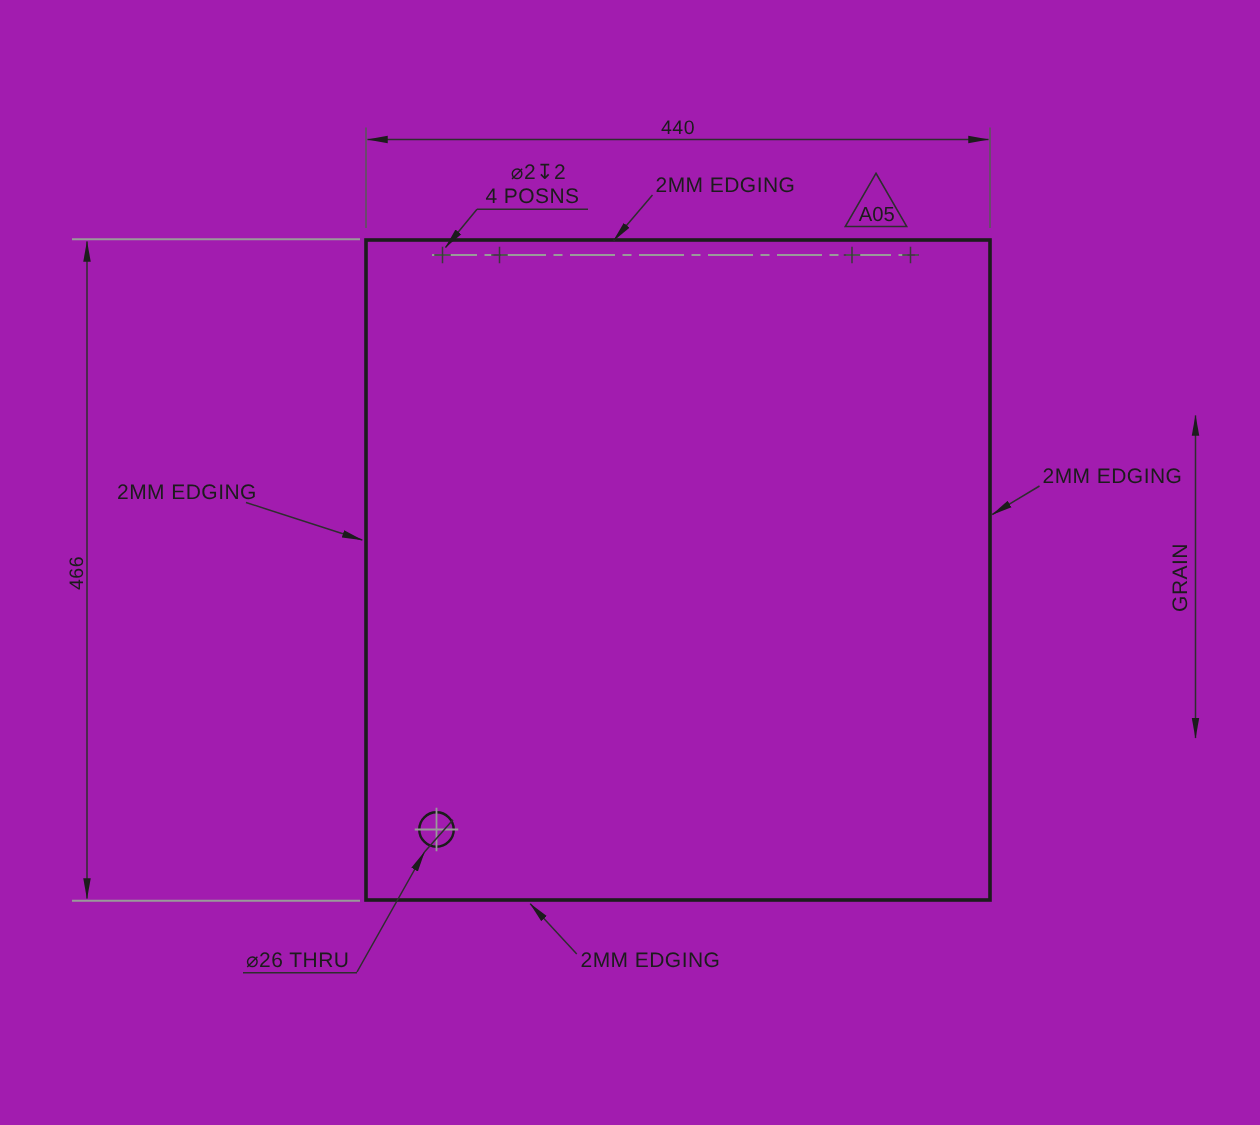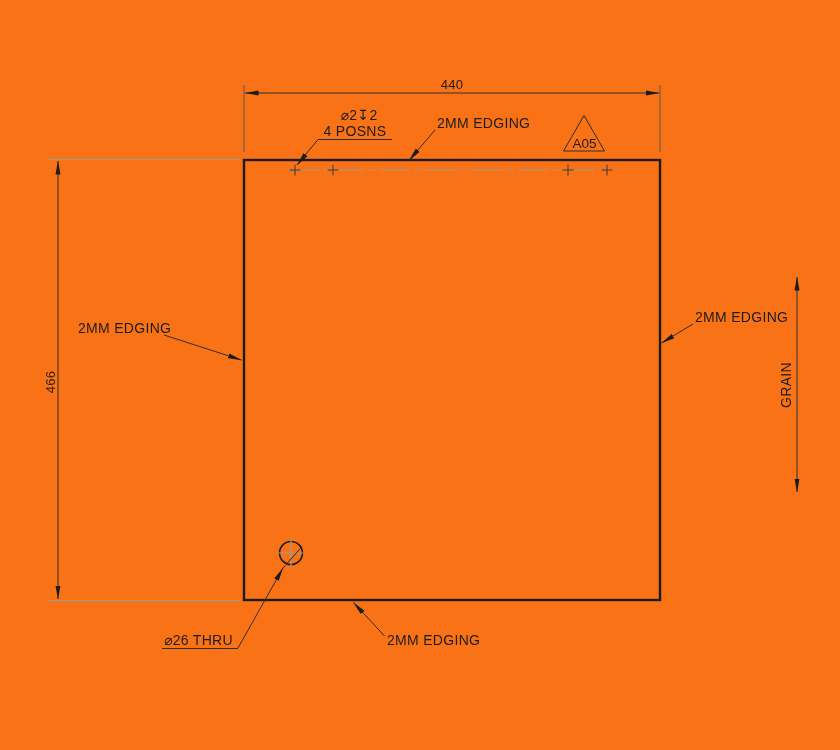--- a/index.html
+++ b/index.html
@@ -1,21 +1,21 @@
 <!DOCTYPE html>
 <html><head>
 <meta charset="utf-8">
 <style>
   html, body { margin: 0; padding: 0; background: #ffffff; }
   body {
     width: 840px; height: 750px;
     font-family: "Liberation Sans", "DejaVu Sans", sans-serif;
     overflow: hidden;
   }
-  .canvas { position: relative; width: 840px; height: 750px; background: #f97316; }
+  .canvas { position: relative; width: 840px; height: 750px; background: #a21caf; }
   svg { position: absolute; left: 0; top: 0; }
   text {
     font-family: "Liberation Sans", "DejaVu Sans", sans-serif;
     fill: #1c1c1c;
   }
   .lbl  { font-size: 14px; letter-spacing: 0.3px; }
   .dim  { font-size: 13px; letter-spacing: 0.3px; }
   .flag { font-size: 13.5px; }
   .s-thin { stroke: #2e2e2e; stroke-width: 1; fill: none; }
   .s-ext  { stroke: #595959; stroke-width: 1; fill: none; }

